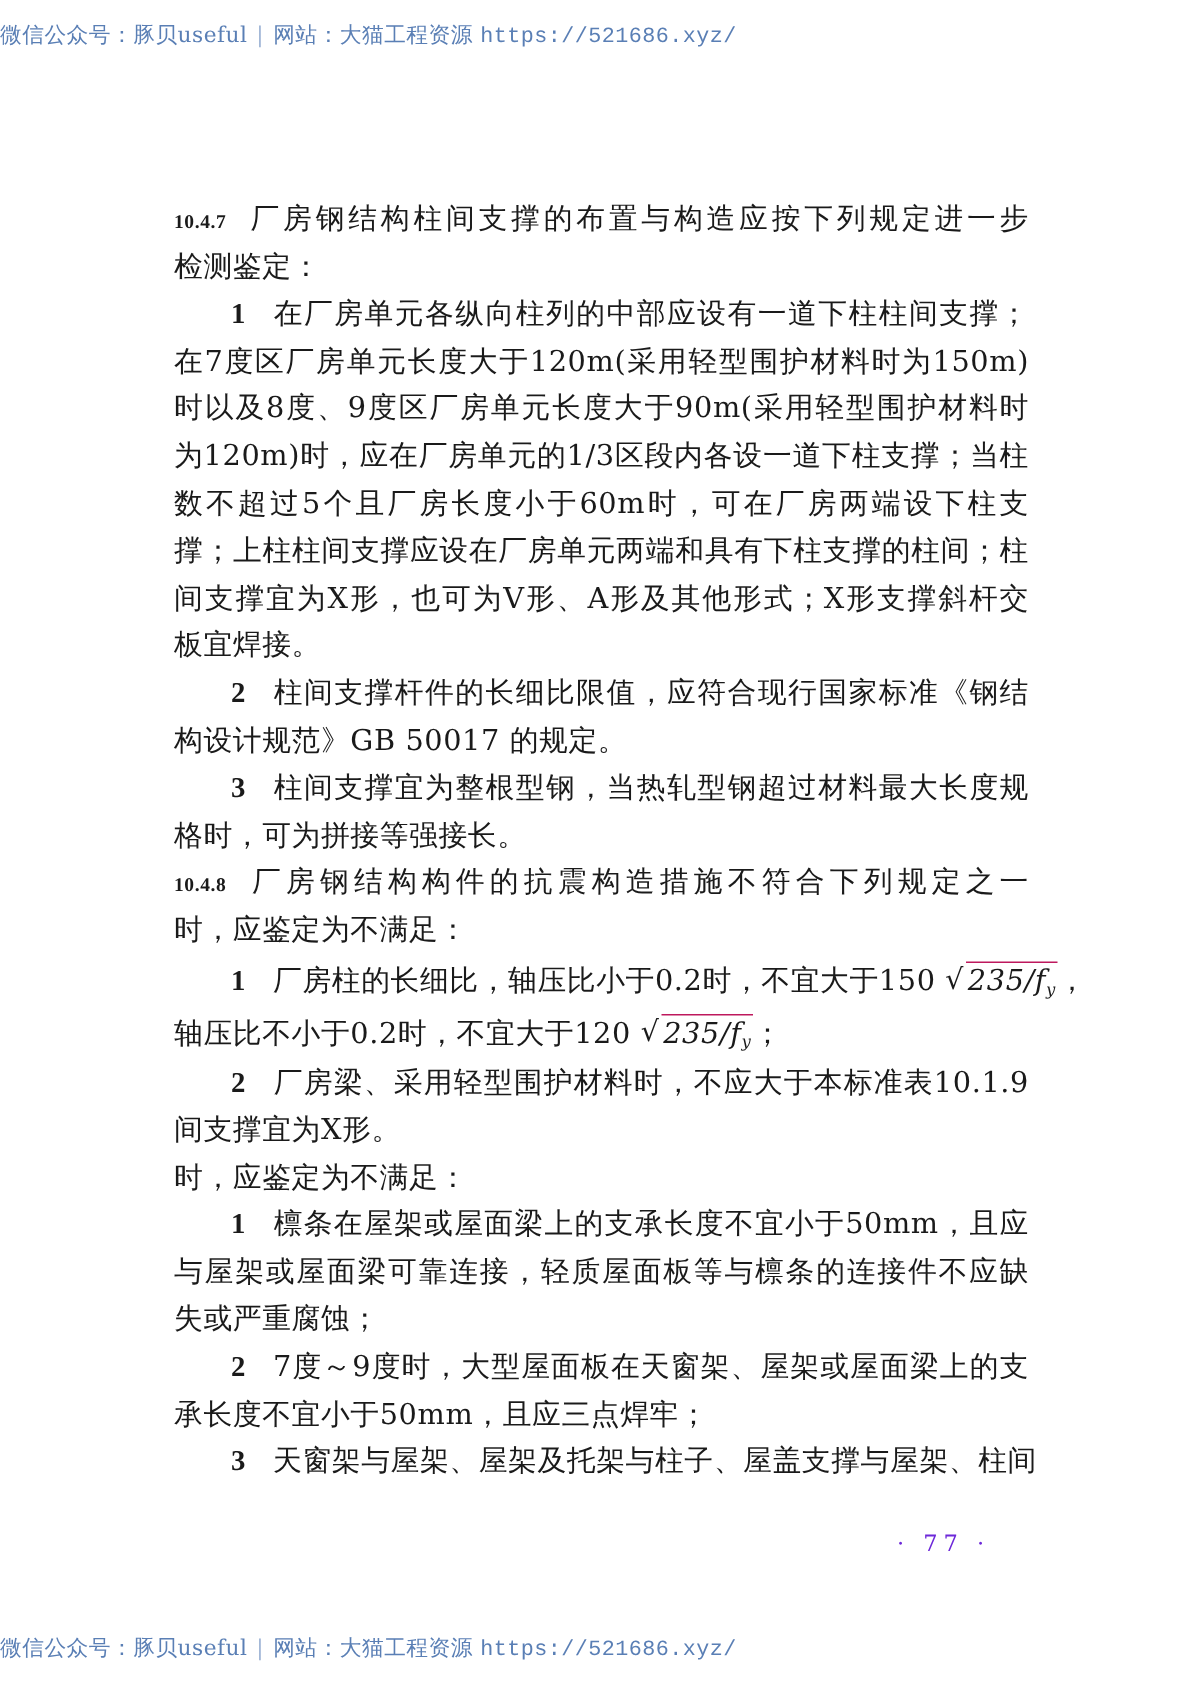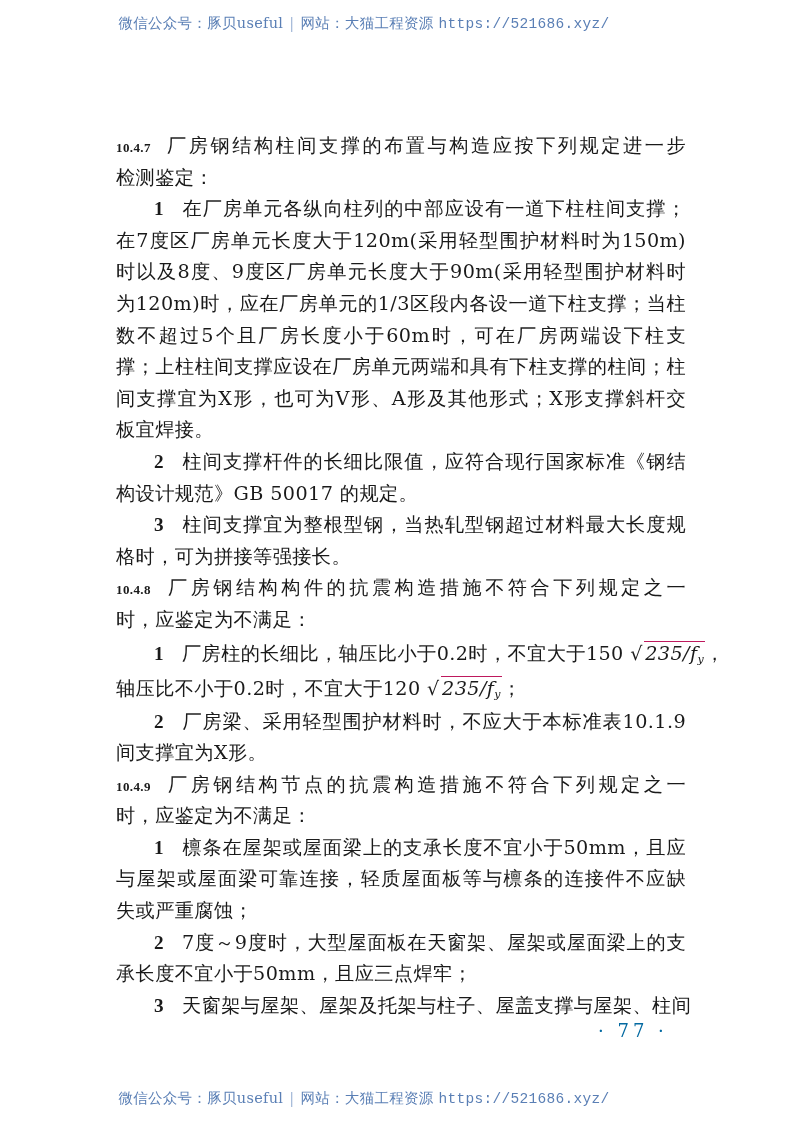--- a/index.html
+++ b/index.html
@@ -2,21 +2,21 @@
 <html><head>
 <meta charset="utf-8">
 <style>
   html, body { margin: 0; padding: 0; background: #ffffff; }
   body {
     width: 800px; height: 1131px; position: relative; overflow: hidden;
     font-family: "DejaVu Serif", "Liberation Serif", serif;
     color: #1a1a1a;
   }
   .watermark {
-    position: absolute; left: 0; width: 728px; text-align: center;
+    position: absolute; left: 0; width: 728px; text-align: left;
     font-size: 14.5px; color: #5a7fb5; letter-spacing: 0.3px;
     font-family: "DejaVu Serif", serif;
   }
   .watermark .sep { color: #9fb5d6; margin: 0 6px; }
   .watermark .url { font-family: "Liberation Mono", "DejaVu Sans Mono", monospace; }
   #wm-top { top: 14px; }
   #wm-bottom { top: 1089px; }
 
   .page { position: absolute; left: 116px; top: 130px; width: 570px; }
   .line {
@@ -25,21 +25,21 @@
     letter-spacing: 0.4px;
   }
   .line.last { text-align-last: left; }
   .indent { padding-left: 38px; }
   .secnum { font-weight: bold; font-family: "Liberation Serif", serif; margin-right: 14px; font-size: 13px; }
   .itemnum { font-weight: bold; font-family: "Liberation Serif", serif; margin-right: 18px; }
   .sqrt { display: inline-block; position: relative; padding-left: 14px; }
   .sqrt::before { content: "√"; position: absolute; left: 0; top: -1px; font-size: 19px; }
   .sqrt .rad { border-top: 1px solid #be185d; padding: 0 1px; font-style: italic; }
   .sqrt .sub { font-size: 11px; vertical-align: -3px; }
-  .pagenum { position: absolute; top: 1020px; left: 598px; font-size: 18px; color: #0369a1; letter-spacing: 4px; }
+  .pagenum { position: absolute; top: 1020px; left: 598px; font-size: 15px; color: #6d28d9; letter-spacing: 4px; }
 </style>
 </head>
 <body>
 
 <div class="watermark" id="wm-top">
   <span>微信公众号：豚贝useful</span><span class="sep">|</span><span>网站：大猫工程资源</span>
   <span class="url">https://521686.xyz/</span>
 </div>
 
 <div class="page">
@@ -64,21 +64,20 @@
 
   <div class="line"><span class="secnum">10.4.8</span><span>厂房钢结构构件的抗震构造措施不符合下列规定之一</span></div>
   <div class="line last">时，应鉴定为不满足：</div>
 
   <div class="line indent" style="height:36px;line-height:36px;"><span class="itemnum">1</span><span>厂房柱的长细比，轴压比小于0.2时，不宜大于150</span> <span class="sqrt"><span class="rad"><span>235/f</span><span class="sub">y</span></span></span><span>，</span></div>
   <div class="line last" style="height:34px;line-height:34px;"><span>轴压比不小于0.2时，不宜大于120</span> <span class="sqrt"><span class="rad"><span>235/f</span><span class="sub">y</span></span></span><span>；</span></div>
 
   <div class="line indent"><span class="itemnum">2</span><span>厂房梁、采用轻型围护材料时，不应大于本标准表10.1.9</span></div>
   <div class="line last">间支撑宜为X形。</div>
 
-  <div class="line"><span class="secnum">10.4.9</span><span>厂房钢结构节点的抗震构造措施不符合下列规定之一</span></div>
   <div class="line last">时，应鉴定为不满足：</div>
 
   <div class="line indent"><span class="itemnum">1</span><span>檩条在屋架或屋面梁上的支承长度不宜小于50mm，且应</span></div>
   <div class="line">与屋架或屋面梁可靠连接，轻质屋面板等与檩条的连接件不应缺</div>
   <div class="line last">失或严重腐蚀；</div>
 
   <div class="line indent"><span class="itemnum">2</span><span>7度～9度时，大型屋面板在天窗架、屋架或屋面梁上的支</span></div>
   <div class="line last">承长度不宜小于50mm，且应三点焊牢；</div>
 
   <div class="line indent"><span class="itemnum">3</span><span>天窗架与屋架、屋架及托架与柱子、屋盖支撑与屋架、柱间</span></div>

